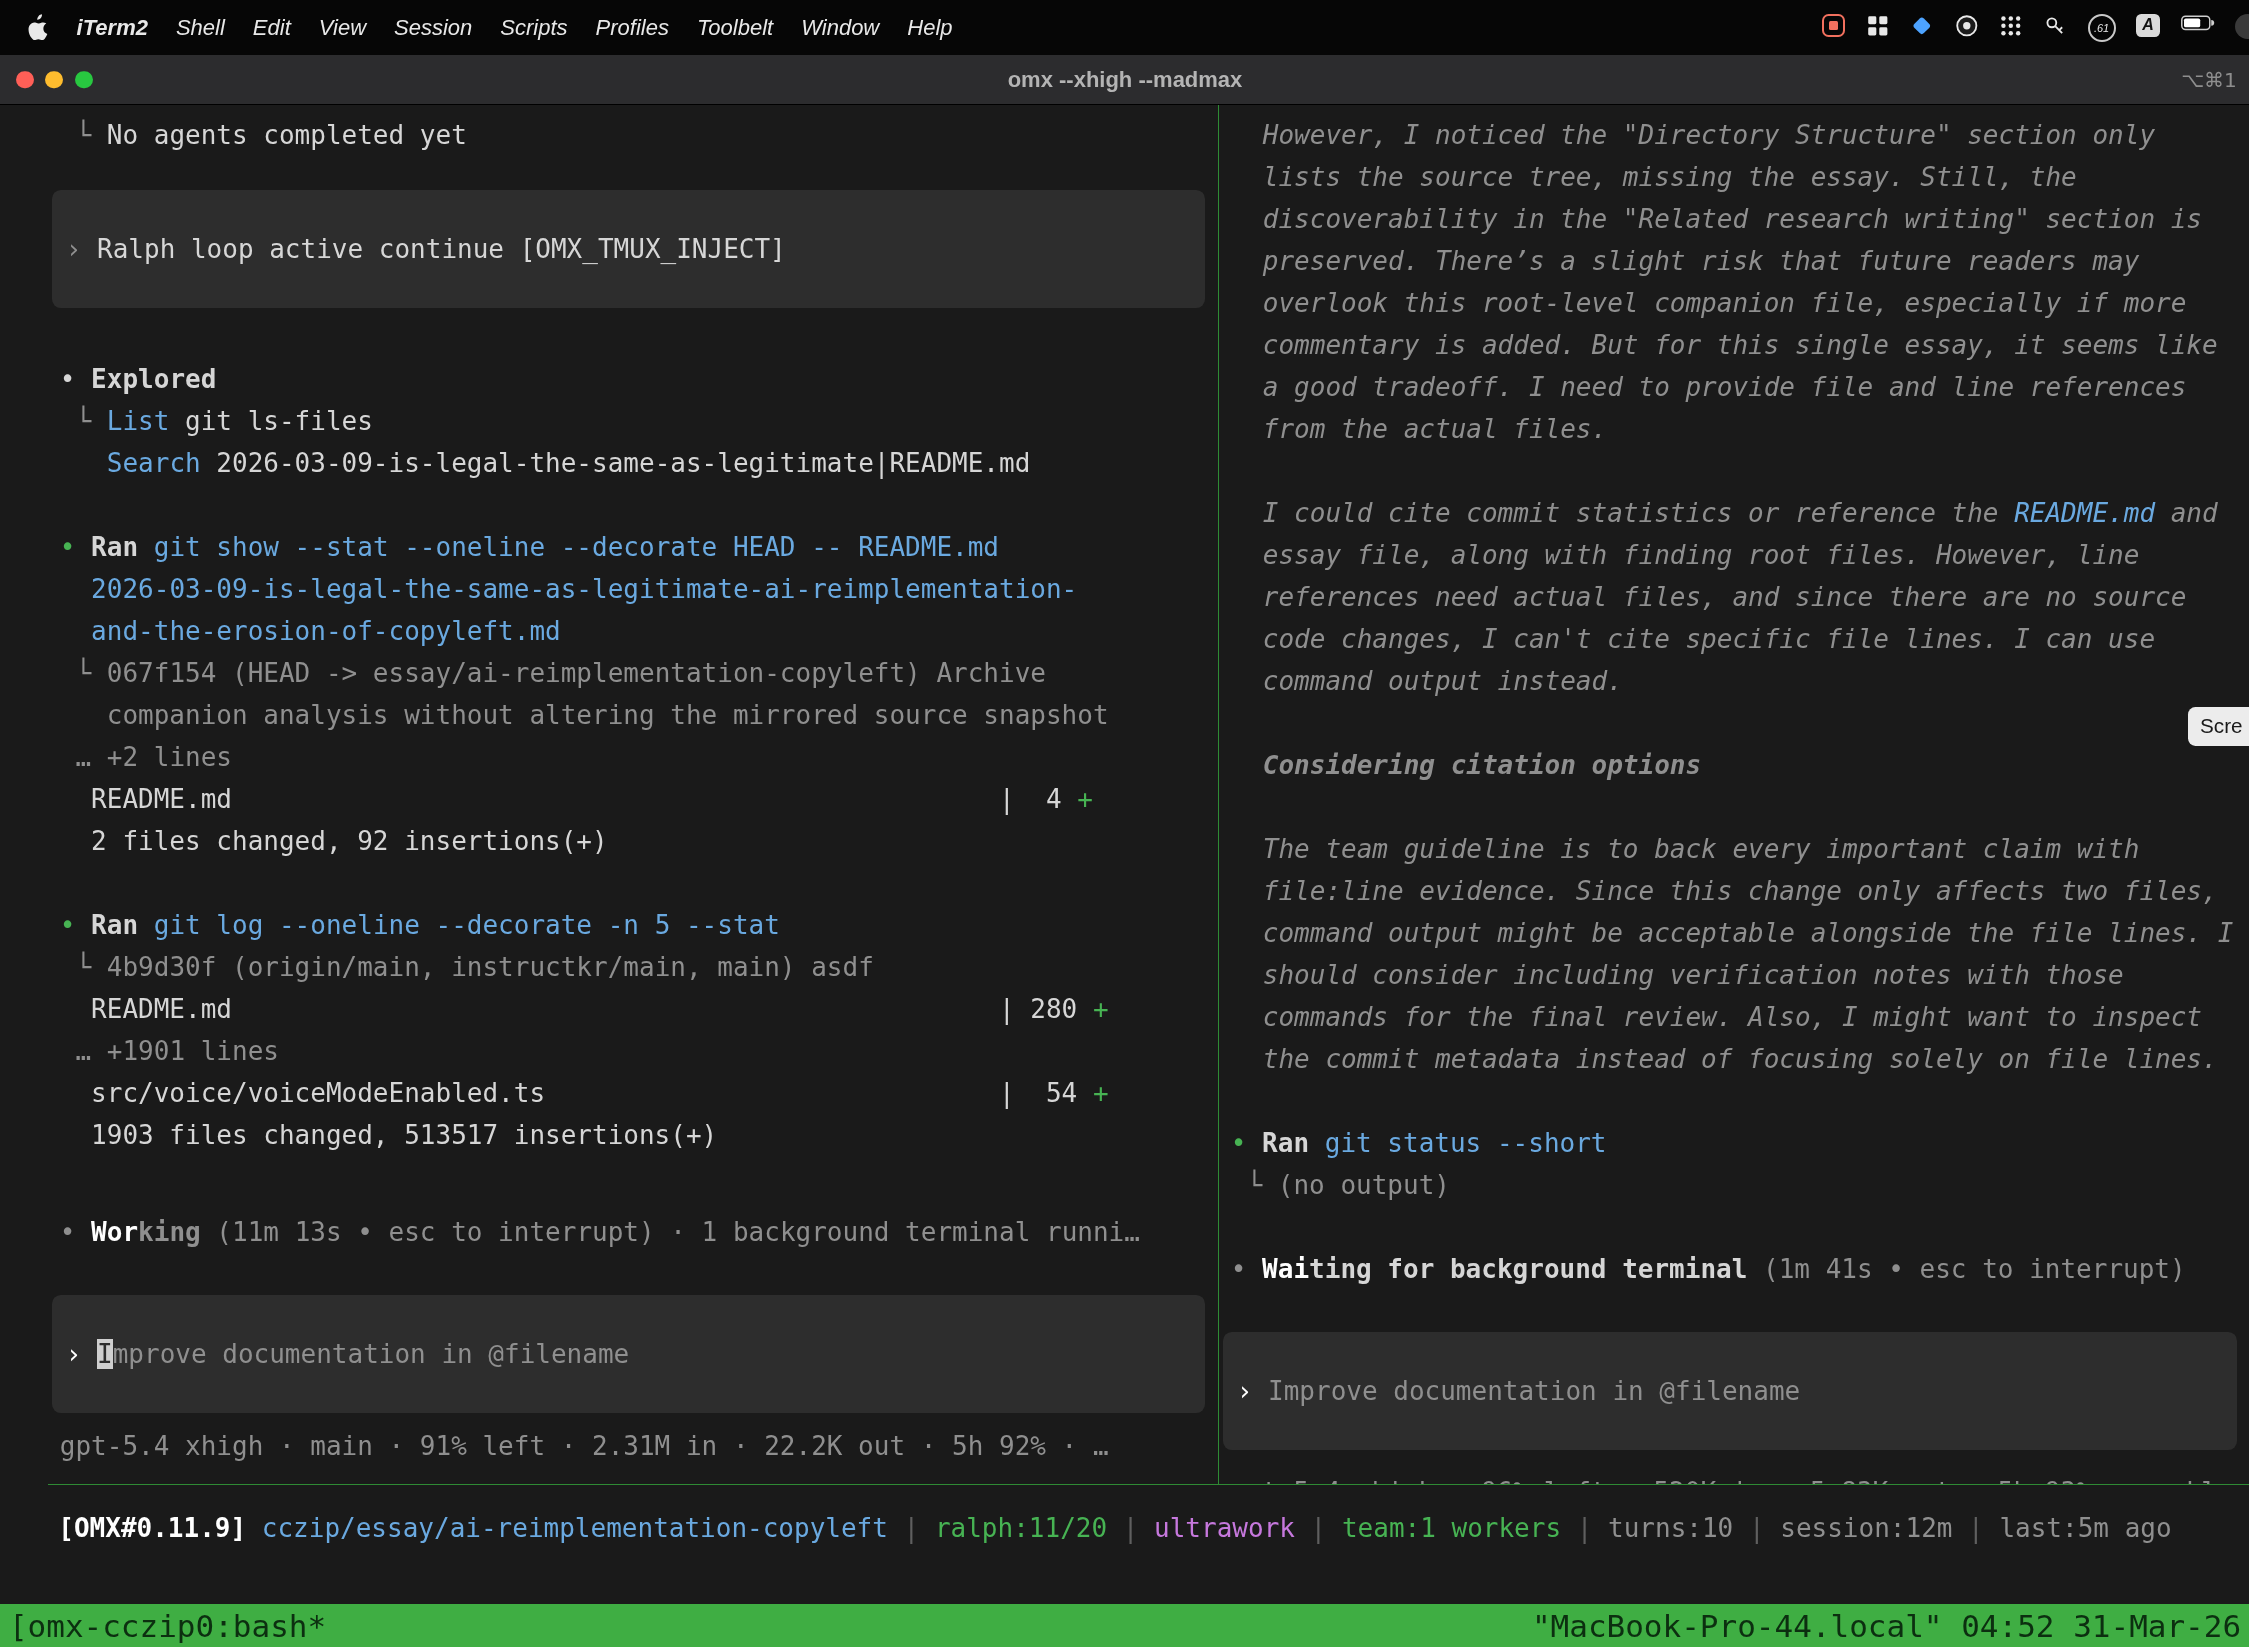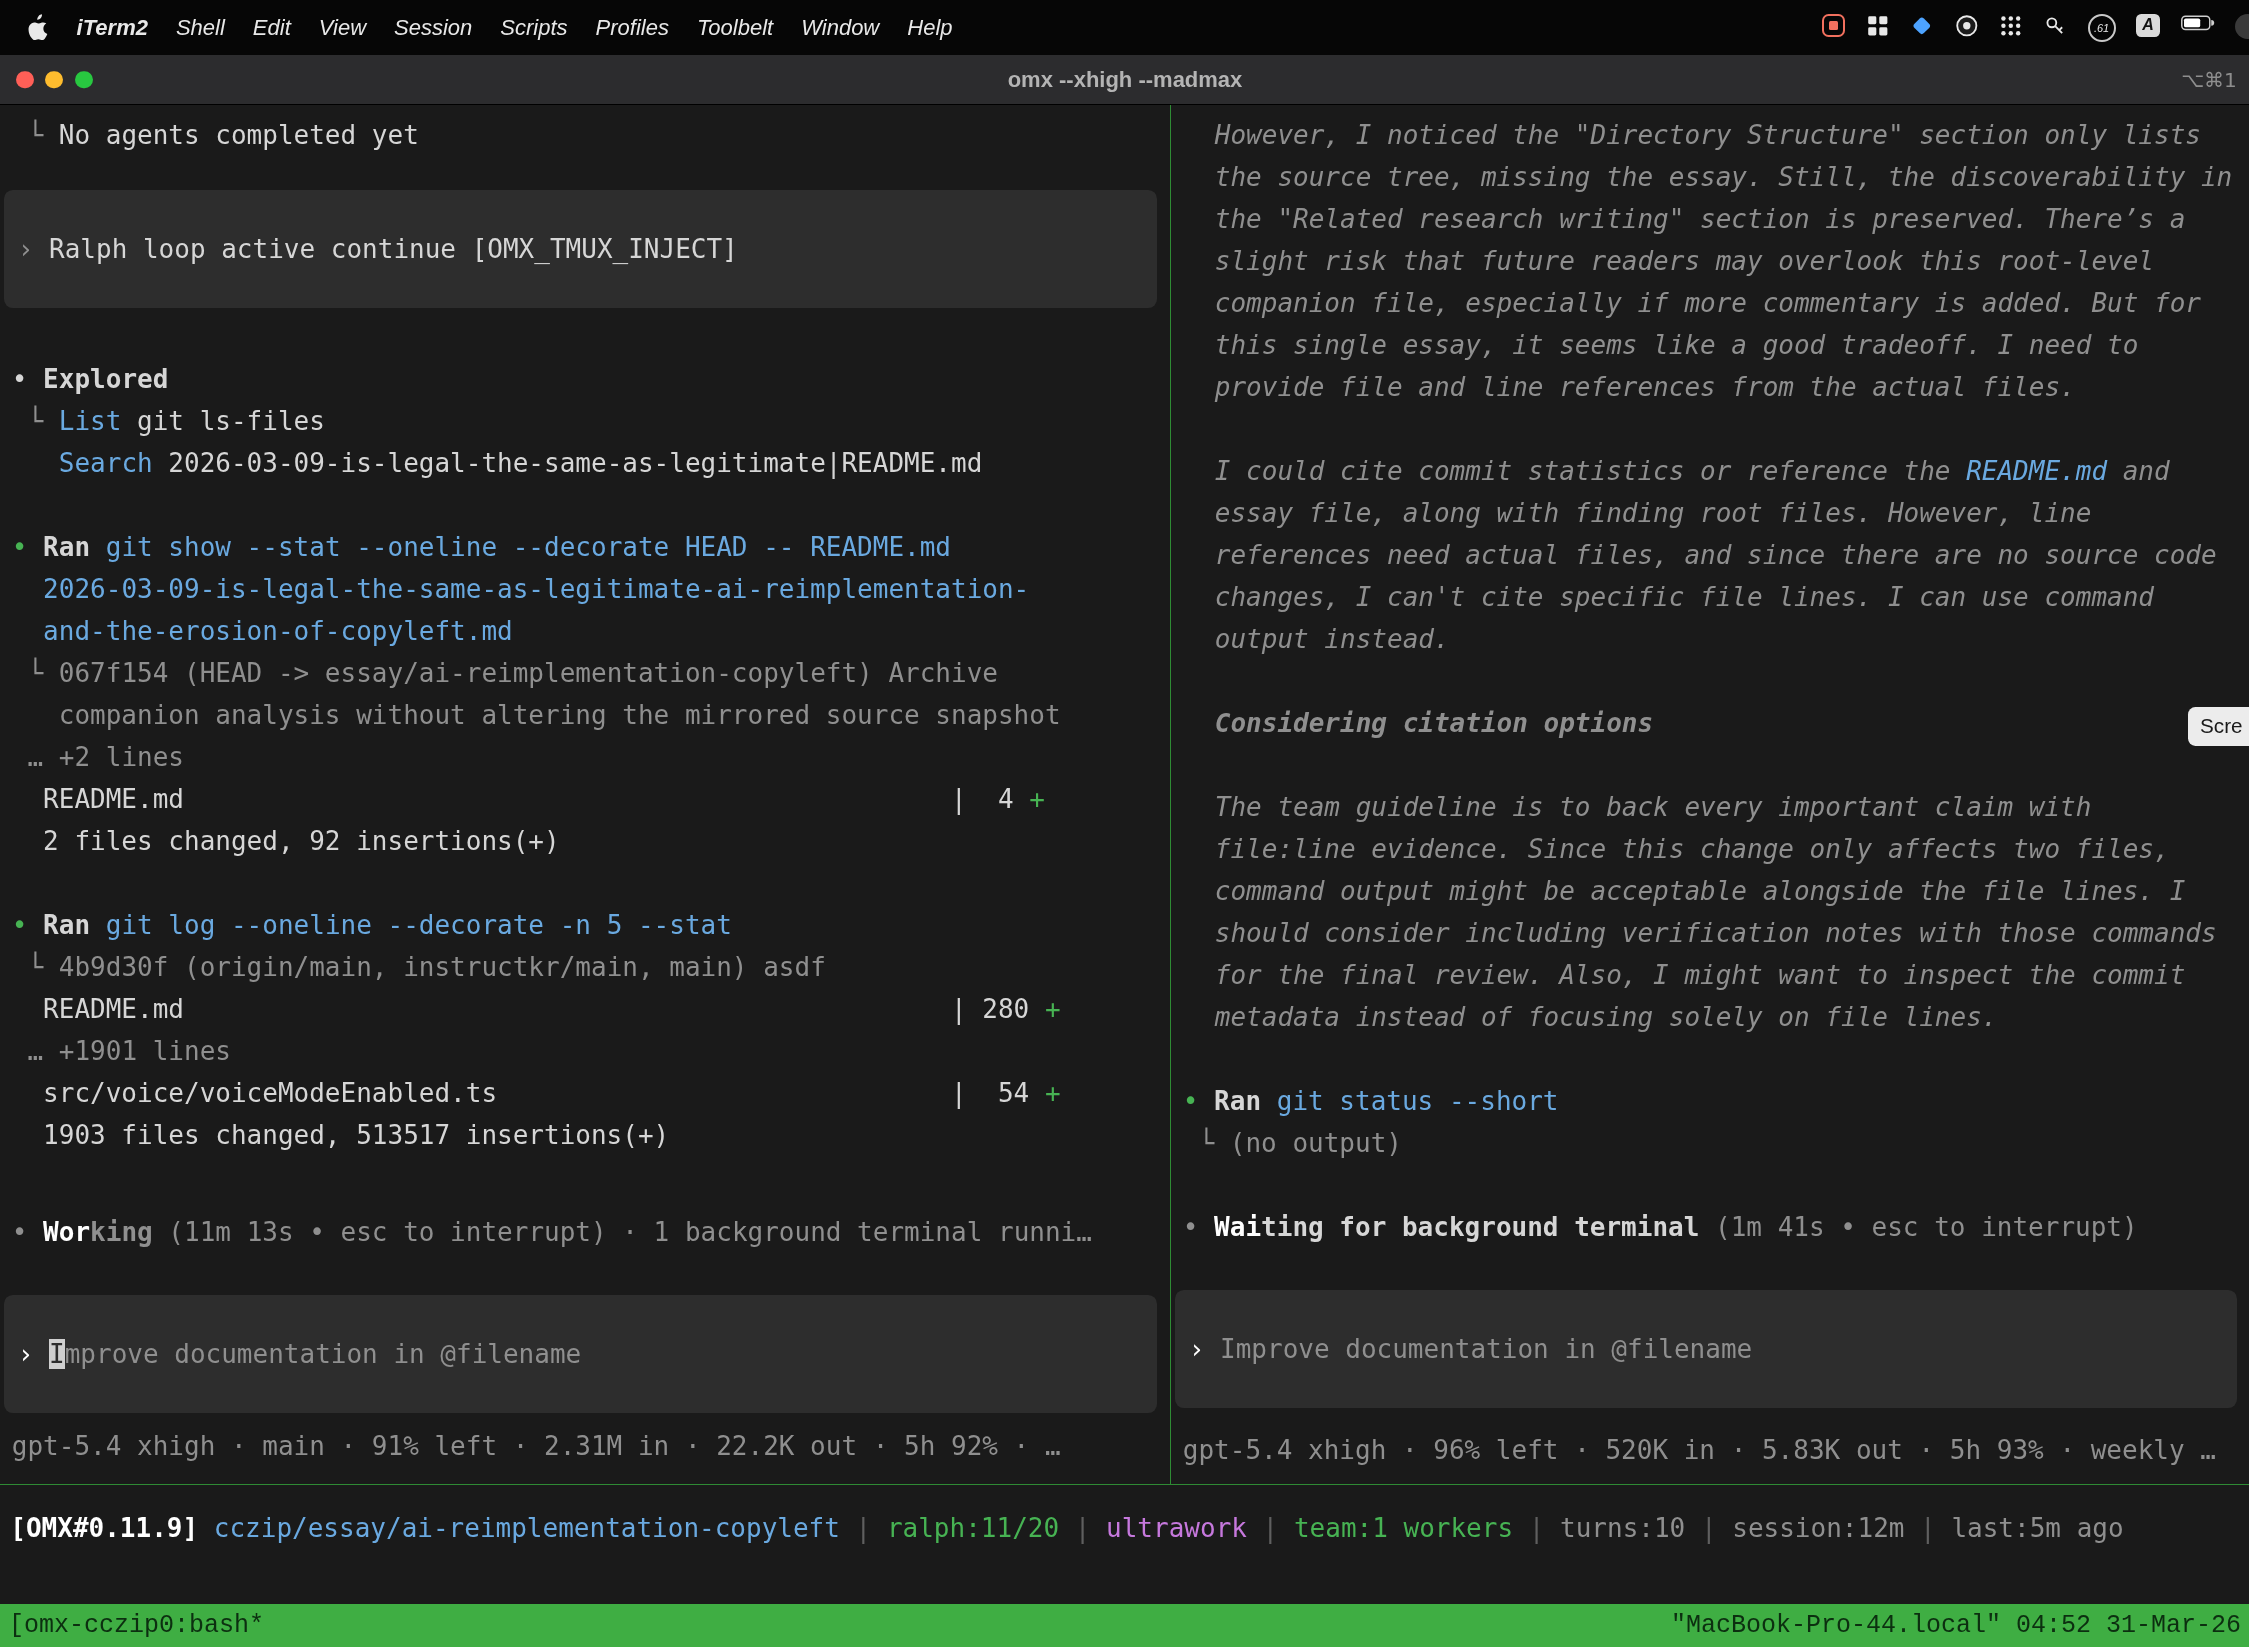--- a/index.html
+++ b/index.html
@@ -31,21 +31,21 @@
   .traffic { position:absolute; left:16px; top:50%; transform:translateY(-50%); display:flex; gap:11.8px; }
   .tl { width:17.7px; height:17.7px; border-radius:50%; }
   .tl-red{background:#ff5f57} .tl-yellow{background:#febc2e} .tl-green{background:#28c840}
   .wtitle { flex:1; text-align:center; color:#b4b4b4; font-family:"Liberation Sans",sans-serif;
     font-size:22px; font-weight:bold; }
   .whotkey { position:absolute; right:13.3px; color:#8e8e8e; font-size:20px;
     font-family:"DejaVu Sans", sans-serif; }
 
   
   .terminal { position:absolute; top:105px; left:0; right:0; bottom:0; background:#1a1a1a;
-    font-size:26px; line-height:42px; color:#d6d6d6; }
+    font-size:26px; line-height:42px; color:#d6d6d6;padding-left:48px; }
   .panes { display:flex; height:1379px; }
   .pane { padding:8.9px 5.9px 0 11.8px; overflow:hidden; }
   .pane-left { width:1171px; border-right:1.5px solid #2e8b34; }
   .pane-right { flex:1; }
   .tline { white-space:pre; }
   .para .tline { white-space:pre-wrap; }
   .para { padding-left:32px; }
   .tbox { background:#2d2d2d; border-radius:8.9px; padding:38px 13.3px; margin-left:-7.4px; margin-right:7.4px; }
 
   .dim { color:#8f8f8f; }
@@ -54,21 +54,21 @@
   .bold { font-weight:bold; }
   .italic { font-style:italic; }
   .cyan { color:#6aa9e0; }
   .green { color:#47b353; }
   .magenta { color:#c678dd; }
   .cursor { background:#cfcfcf; color:#2d2d2d; }
 
   .omx-status { height:120px; padding:22px 10.3px 0; white-space:pre; border-top:1.5px solid #2e8b34; }
   .tmux { position:absolute; bottom:0; left:0; right:0; height:44px; background:#3fae43;
     color:#0c2f10; display:flex; justify-content:space-between; align-items:center;
-    padding:0 8.9px; font-size:25px;font-family:Liberation Mono, monospace; }
+    padding:0 8.9px; font-size:31px; }
 
   .overlay-pill { position:absolute; right:0; top:707px; background:#ececec; color:#1a1a1a;
     font-family:"Liberation Sans",sans-serif; font-size:20.7px; padding:7.4px 7.4px 7.4px 11.8px;
     border-radius:7.4px 0 0 7.4px; z-index:6; }
 </style>
 </head>
 <body>
 
 <div class="screen">
 

